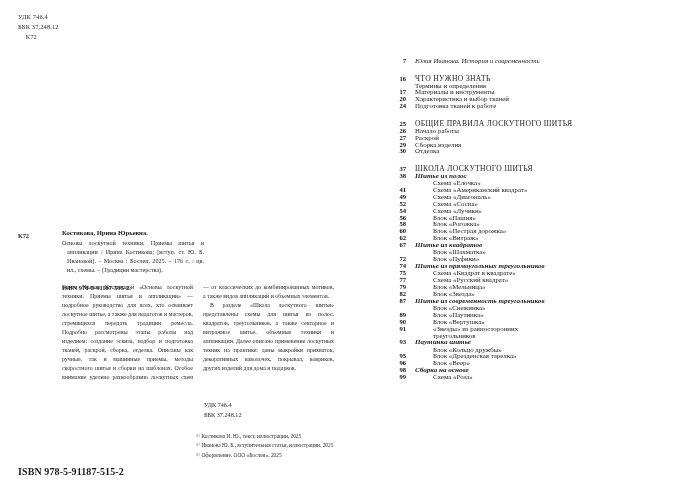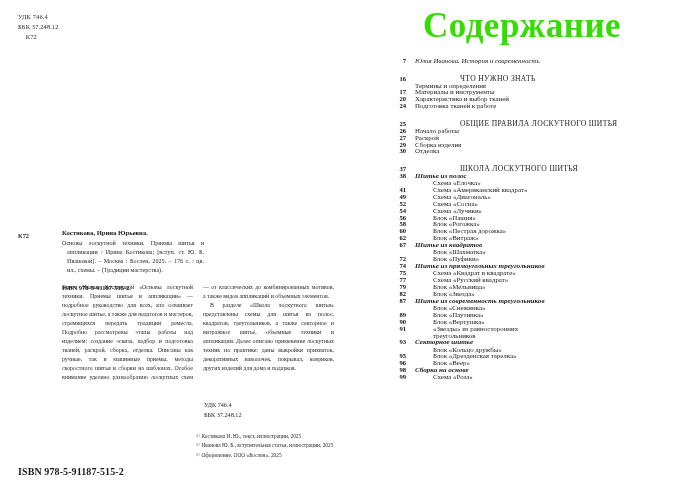--- a/index.html
+++ b/index.html
@@ -157,21 +157,20 @@
     color: #1a1a1a;
   }
 
   
   .toc-row.lvl-intro { margin-bottom: 10px; }
   .toc-row.lvl-intro .toc-label { font-style: italic; }
 
   .toc-row.lvl-part .toc-label {
     font-size: 7.6px;
     letter-spacing: .35px;
-    margin-left: 45px;
   }
   .toc-row.lvl-part { margin-top: 3px; }
 
   .toc-row.lvl-section .toc-label {
     font-weight: bold;
     font-size: 7.1px;
     font-style: italic;
   }
 
   .toc-row.lvl-item .toc-label {
@@ -212,21 +211,20 @@
   <div class="copyright">
     <span>© Костикова И. Ю., текст, иллюстрации, 2025</span>
     <span>© Иванова Ю. Б., вступительная статья, иллюстрации, 2025</span>
     <span>© Оформление. ООО «Бослен», 2025</span>
   </div>
 
   <div class="isbn-foot">ISBN 978-5-91187-515-2</div>
 </div>
 
 <div id="recto">
-  <div class="toc-title">Содержание</div>
   <div class="toc" id="toc-list">
       <div class="toc-row lvl-intro">
         <span class="toc-num">7</span>
         <span class="toc-label">Юлия Иванова. История и современность</span>
       </div>
       <div class="toc-row lvl-part gap-lg">
         <span class="toc-num">16</span>
         <span class="toc-label">ЧТО НУЖНО ЗНАТЬ</span>
       </div>
       <div class="toc-row lvl-plain">
@@ -360,21 +358,21 @@
       <div class="toc-row lvl-item">
         <span class="toc-num">91</span>
         <span class="toc-label">«Звезды» из равносторонних</span>
       </div>
       <div class="toc-row lvl-item">
         <span class="toc-num"></span>
         <span class="toc-label">треугольников</span>
       </div>
       <div class="toc-row lvl-section">
         <span class="toc-num">93</span>
-        <span class="toc-label">Секторное шитье</span>
+        <span class="toc-label">Паутинка шитье</span>
       </div>
       <div class="toc-row lvl-item">
         <span class="toc-num"></span>
         <span class="toc-label">Блок «Кольцо дружбы»</span>
       </div>
       <div class="toc-row lvl-item">
         <span class="toc-num">95</span>
         <span class="toc-label">Блок «Дрезденская тарелка»</span>
       </div>
       <div class="toc-row lvl-item">

